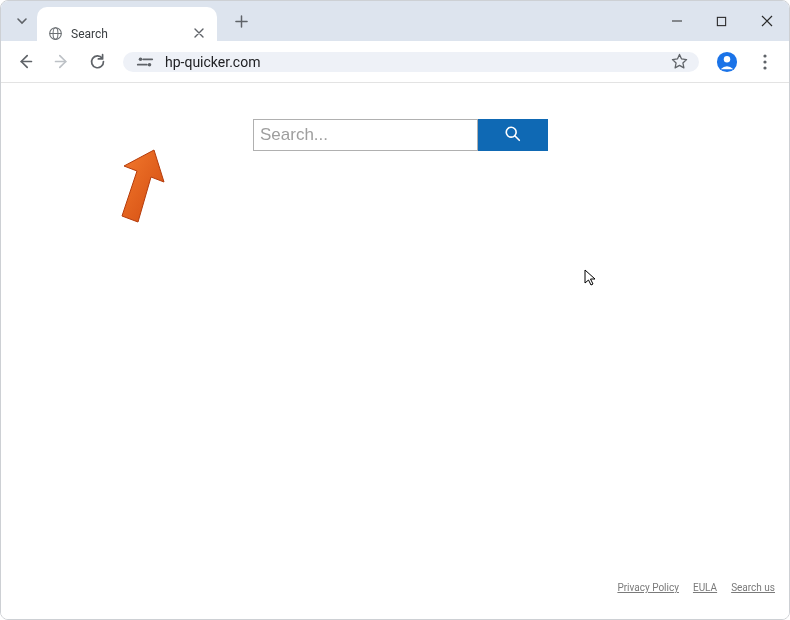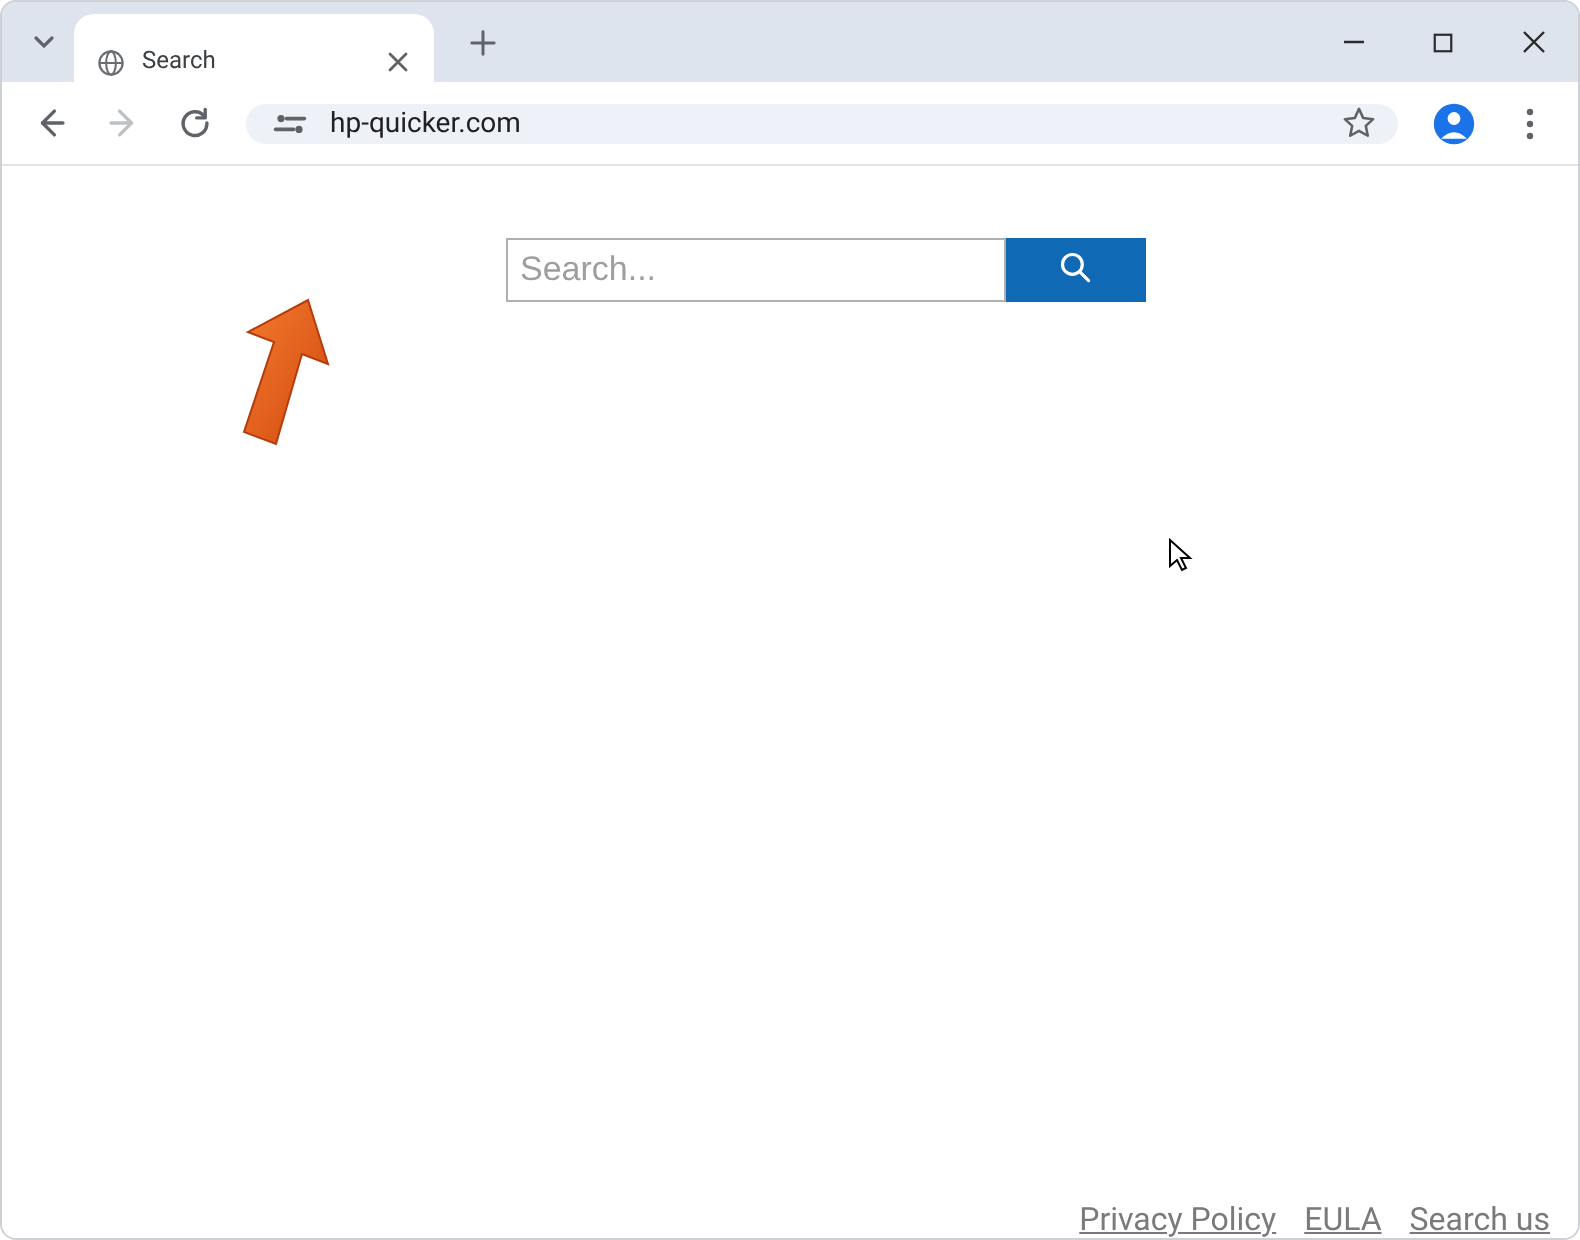--- a/index.html
+++ b/index.html
@@ -30,22 +30,22 @@
       margin-left: 6px;
       cursor: pointer;
     }
     .tab {
       height: 34px;
       width: 180px;
       background: #fff;
       border-radius: 10px 10px 0 0;
       margin-top: 6px;
       display: flex;
-      align-items: flex-start;
-      padding: 16px 10px;
+      align-items: flex-end;
+      padding: 0 10px;
       gap: 8px;
       position: relative;
     }
     .tab-favicon {
       width: 16px;
       height: 16px;
       display: flex;
       align-items: center;
       justify-content: center;
       color: #5f6368;
@@ -164,21 +164,21 @@
       background:#fff;
       height: calc(620px - 82px);
     }
     .search-wrap {
       position: absolute;
       left: 252px;
       top: 36px;
       display: flex;
     }
     .search-input {
-      width: 250px;
+      width: 225px;
       height: 32px;
       border: 1px solid #b0b0b0;
       font-size: 17px;
       padding: 0 6px;
       color: #333;
       outline: none;
       background:#fff;
     }
     .search-input::placeholder { color: #9e9e9e; }
     .search-btn {
@@ -206,24 +206,24 @@
     
     .watermark {
       position: absolute;
       left: 12px;
       bottom: 8px;
       opacity: 0.42;
     }
     .footer-links {
       position: absolute;
       right: 14px;
-      bottom: 2px;
+      bottom: 28px;
       display:flex;
       gap: 14px;
-      font-size: 16px;
+      font-size: 10px;
     }
     .footer-links a {
       color: #7a7a7a;
       text-decoration: underline;
       cursor:pointer;
     }
   </style>
 </head>
 <body>
 

